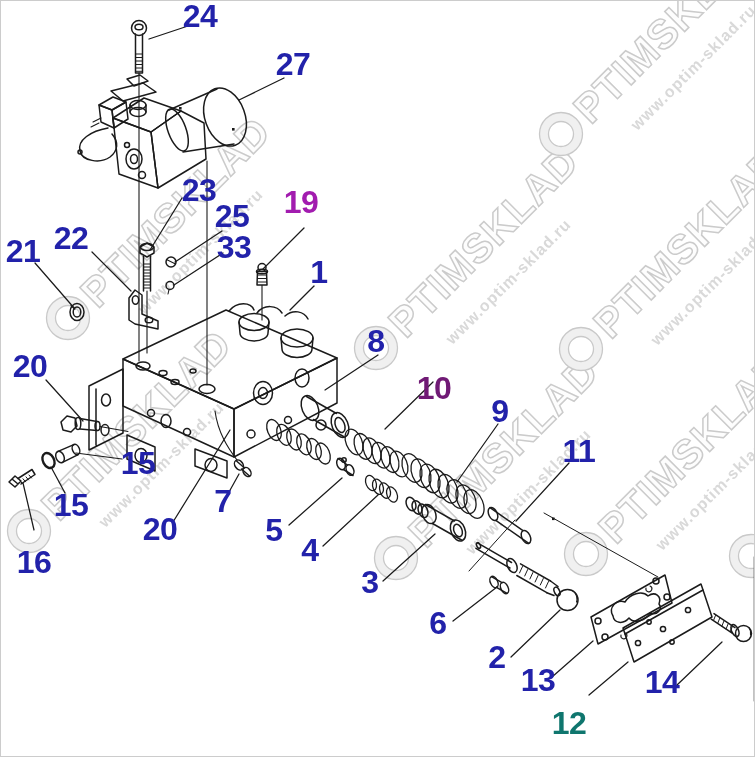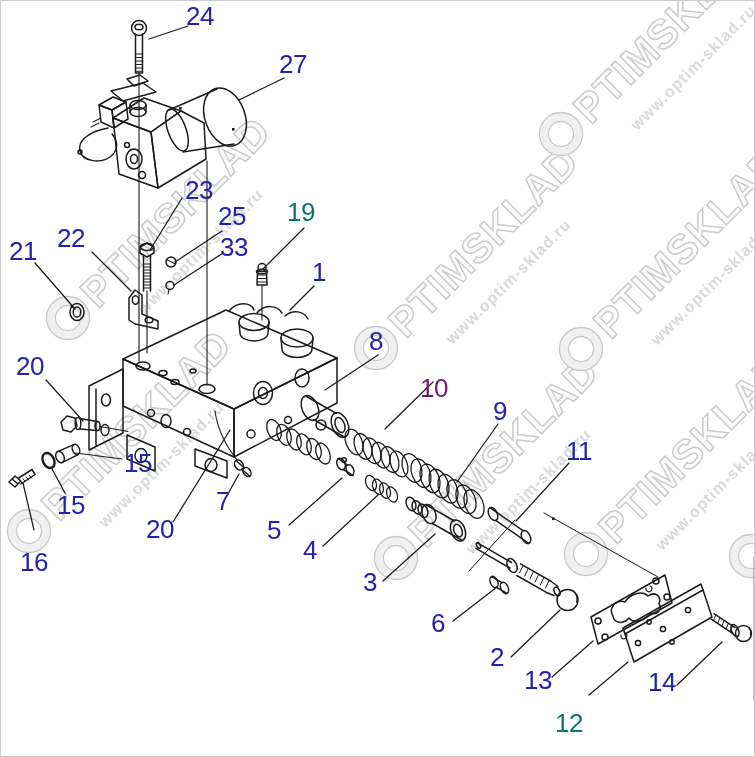--- a/index.html
+++ b/index.html
@@ -4,21 +4,21 @@
 <style>
   html,body{margin:0;padding:0;background:#ffffff;}
   .page{
     position:relative;width:755px;height:757px;background:#fff;
     overflow:hidden;box-sizing:border-box;border:1px solid #cccccc;
     font-family:"Liberation Sans",sans-serif;
   }
   .page svg{position:absolute;left:0;top:0;}
   .callout{
     position:absolute;transform:translate(-50%,-50%);
-    font-weight:normal;font-size:26px;line-height:1;color:#2222aa;
+    font-weight:bold;font-size:32px;line-height:1;color:#2222aa;
     letter-spacing:-0.5px;white-space:nowrap;user-select:none;
   }
   .wm-ring-outer{fill:#f0f0f0;stroke:#c9c9c9;stroke-width:1.3;}
   .wm-ring-inner{fill:#ffffff;stroke:#c9c9c9;stroke-width:1.3;}
   .wm-big{
     font-family:"Liberation Sans",sans-serif;font-weight:bold;
     font-size:41px;letter-spacing:1px;fill:#fdfdfd;stroke:#cbcbcb;stroke-width:1.5;
   }
   .wm-small{
     font-family:"Liberation Sans",sans-serif;font-weight:bold;
@@ -382,21 +382,21 @@
     <div class="callout" style="left: 499px; top: 410px; color: rgb(34, 34, 170);">9</div>
     <div class="callout" style="left: 433px; top: 387px; color: #701a75;">10</div>
     <div class="callout" style="left: 578px; top: 450px; color: rgb(34, 34, 170);">11</div>
     <div class="callout" style="left: 568px; top: 722px; color: #0f766e;">12</div>
     <div class="callout" style="left: 537px; top: 679px; color: rgb(34, 34, 170);">13</div>
     <div class="callout" style="left: 661px; top: 681px; color: rgb(34, 34, 170);">14</div>
     <div class="callout" style="left: 137px; top: 462px; color: rgb(34, 34, 170);">15</div>
     <div class="callout" style="left: 33px; top: 545px; color: rgb(34, 34, 170); margin-top: 16px;">16</div>
     <div class="callout" style="left: 70px; top: 504px; color: rgb(34, 34, 170);">15</div>
     <div class="callout" style="left: 29px; top: 365px; color: rgb(34, 34, 170);">20</div>
-    <div class="callout" style="left: 300px; top: 211px; color: #0f766e;">19</div>
+    <div class="callout" style="left: 300px; top: 201px; color: #a21caf;">19</div>
     <div class="callout" style="left: 159px; top: 528px; color: rgb(34, 34, 170);">20</div>
     <div class="callout" style="left: 22px; top: 250px; color: rgb(34, 34, 170);">21</div>
     <div class="callout" style="left: 70px; top: 237px; color: rgb(34, 34, 170);">22</div>
     <div class="callout" style="left: 198px; top: 189px; color: rgb(34, 34, 170);">23</div>
     <div class="callout" style="left: 199px; top: 15px; color: rgb(34, 34, 170);">24</div>
     <div class="callout" style="left: 231px; top: 215px; color: rgb(34, 34, 170);">25</div>
     <div class="callout" style="left: 233px; top: 246px; color: rgb(34, 34, 170);">33</div>
     <div class="callout" style="left: 292px; top: 63px; color: rgb(34, 34, 170);">27</div>
   </div>
 

